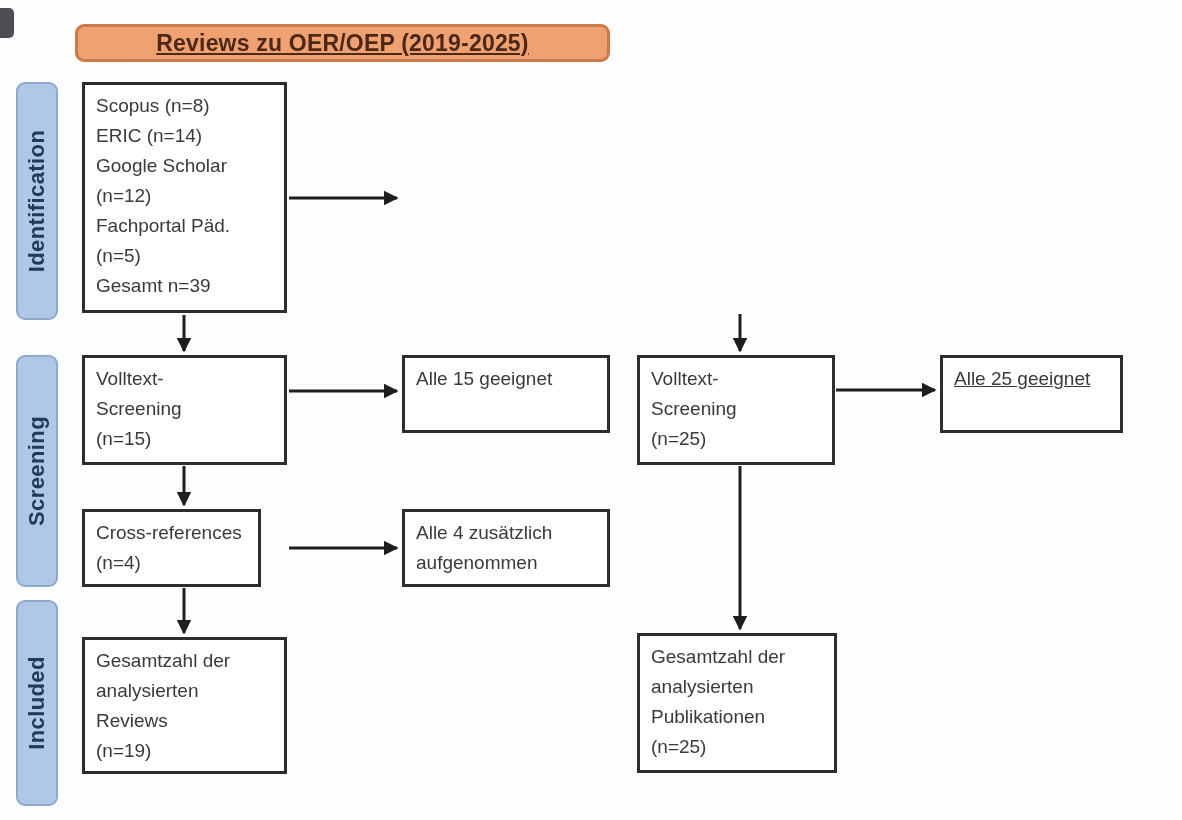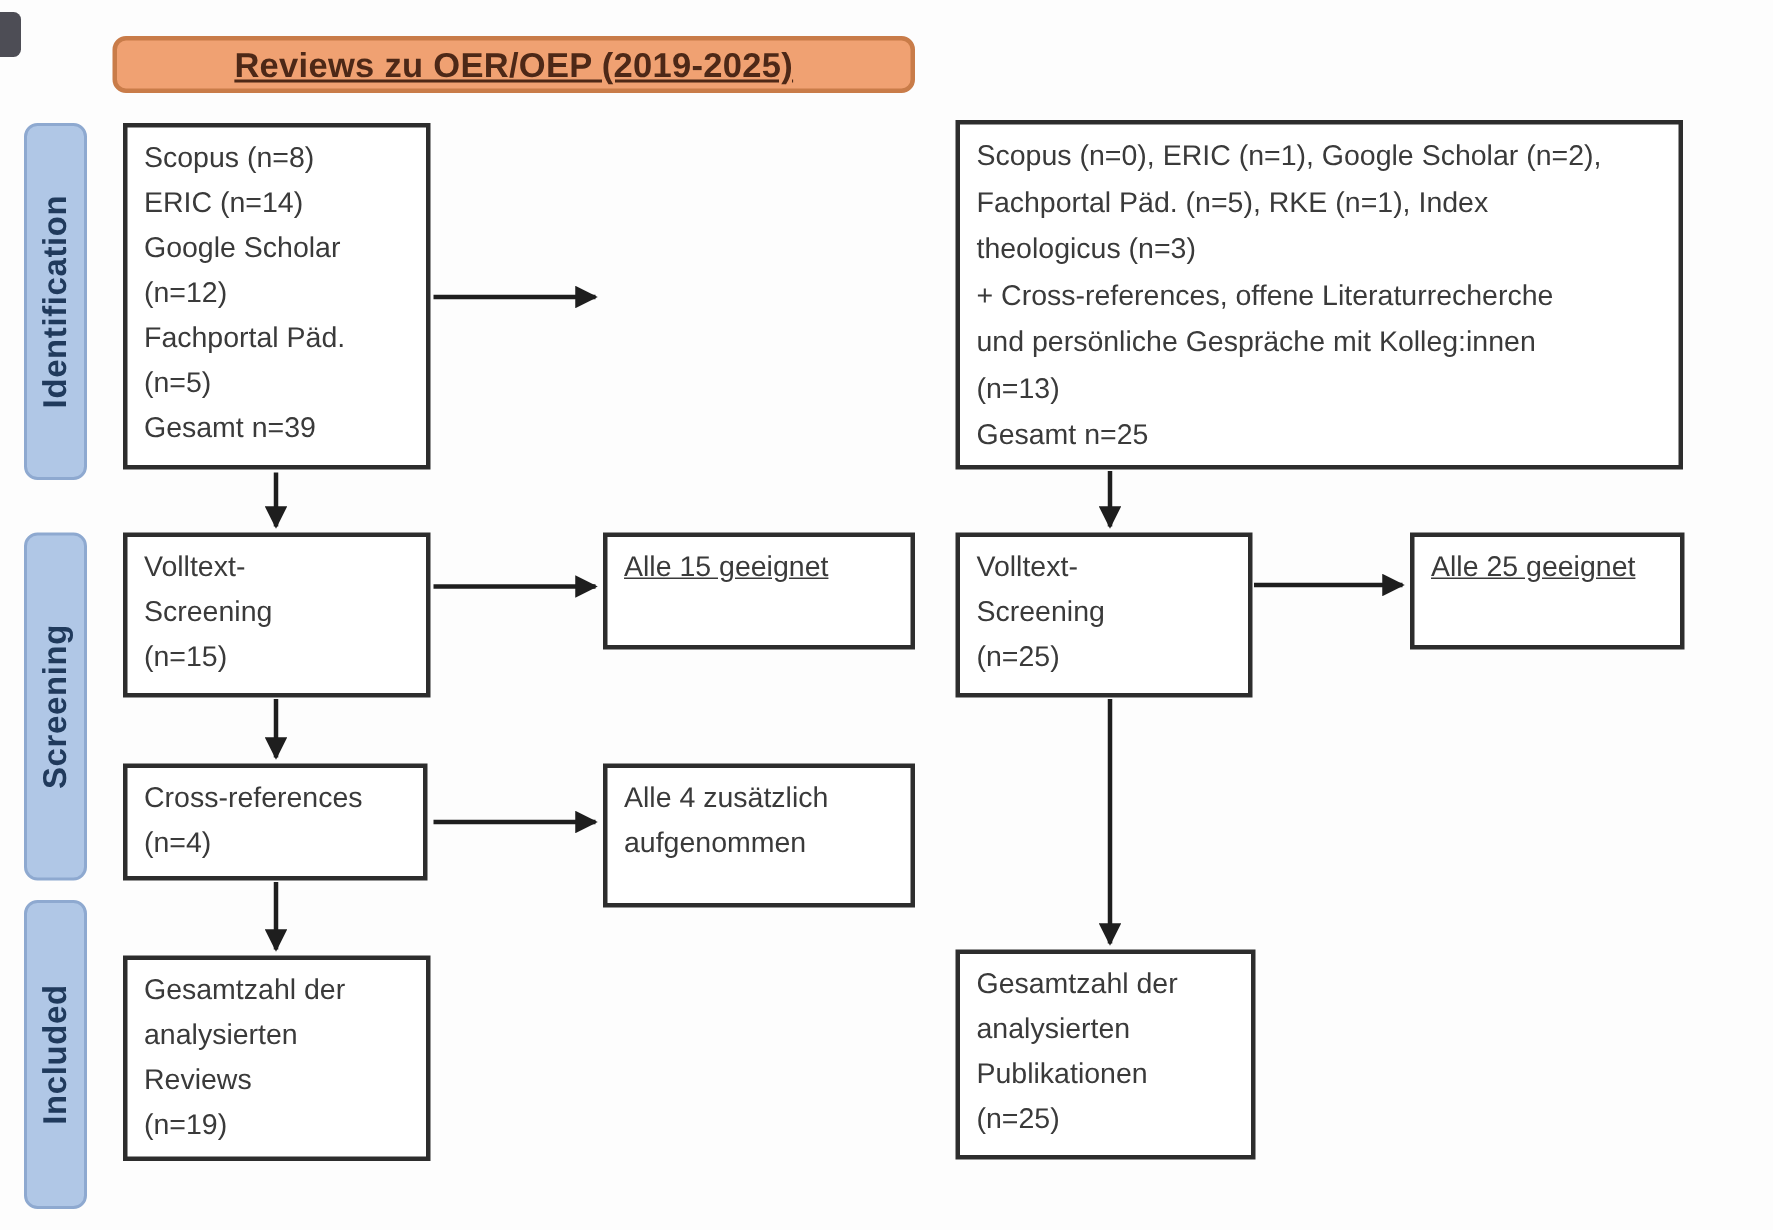--- a/index.html
+++ b/index.html
@@ -35,23 +35,23 @@
   #stage-included       { left:16px; top:600px; width:42px; height:206px; }
   .box {
     position:absolute; box-sizing:border-box;
     background:#ffffff; border:3px solid #2D2D2D;
     color:#3A3A3A; font-size:19px; line-height:30px;
     padding:6px 11px; white-space:pre-line;
   }
   #box-left-sources          { left:82px;  top:82px;  width:205px; height:231px; }
   #box-left-excluded         { left:402px; top:82px;  width:206px; height:231px; }
   #box-left-fulltext         { left:82px;  top:355px; width:205px; height:110px; }
-  #box-left-fulltext-result  { left:402px; top:355px; width:208px; height:78px;text-decoration:underline;  }
-  #box-left-crossref         { left:82px;  top:509px; width:203px; height:78px;  }
-  #box-left-crossref-result  { left:402px; top:509px; width:208px; height:96px;  }
+  #box-left-fulltext-result  { left:402px; top:355px; width:208px; height:78px;  }
+  #box-left-crossref         { left:82px;  top:509px; width:179px; height:78px;  }
+  #box-left-crossref-result  { left:402px; top:509px; width:208px; height:78px;  }
   #box-left-included         { left:82px;  top:637px; width:205px; height:137px; }
   #box-right-sources         { left:637px; top:80px;  width:485px; height:233px; line-height:31px; }
   #box-right-fulltext        { left:637px; top:355px; width:198px; height:110px; }
   #box-right-fulltext-result { left:940px; top:355px; width:183px; height:78px;text-decoration:underline;  }
   #box-right-included        { left:637px; top:633px; width:200px; height:140px; }
   svg.arrows {
     position:absolute; left:0; top:0; width:1182px; height:820px;
     pointer-events:none;
   }
   svg.arrows line { stroke:#1E1E1E; stroke-width:3; }
@@ -95,27 +95,20 @@
 (n=4)</div>
 
   <div class="box" id="box-left-crossref-result">Alle 4 zusätzlich
 aufgenommen</div>
 
   <div class="box" id="box-left-included">Gesamtzahl der
 analysierten
 Reviews
 (n=19)</div>
 
-  <div class="box" id="box-right-sources">Scopus (n=0), ERIC (n=1), Google Scholar (n=2),
-Fachportal Päd. (n=5), RKE (n=1), Index
-theologicus (n=3)
-+ Cross-references, offene Literaturrecherche
-und persönliche Gespräche mit Kolleg:innen
-(n=13)
-Gesamt n=25</div>
 
   <div class="box" id="box-right-fulltext">Volltext-
 Screening
 (n=25)</div>
 
   <div class="box" id="box-right-fulltext-result">Alle 25 geeignet</div>
 
   <div class="box" id="box-right-included">Gesamtzahl der
 analysierten
 Publikationen

